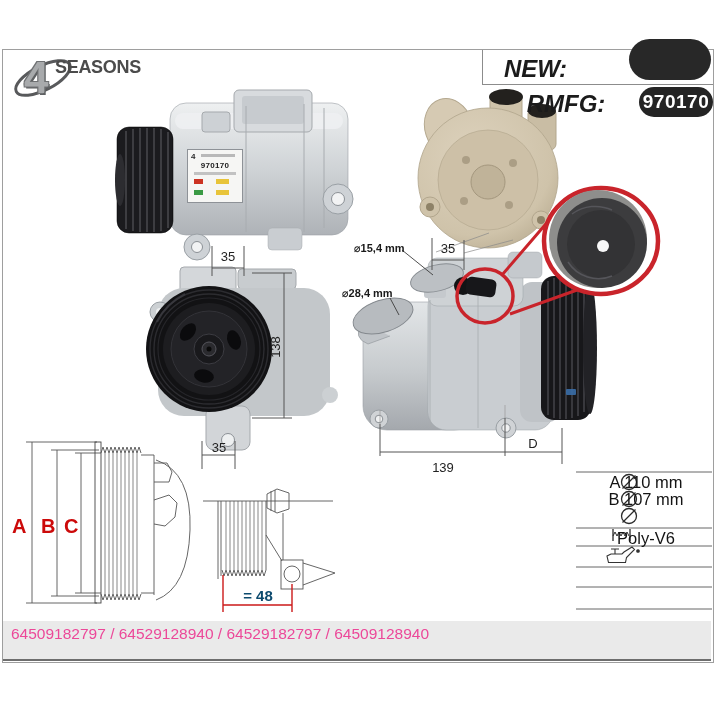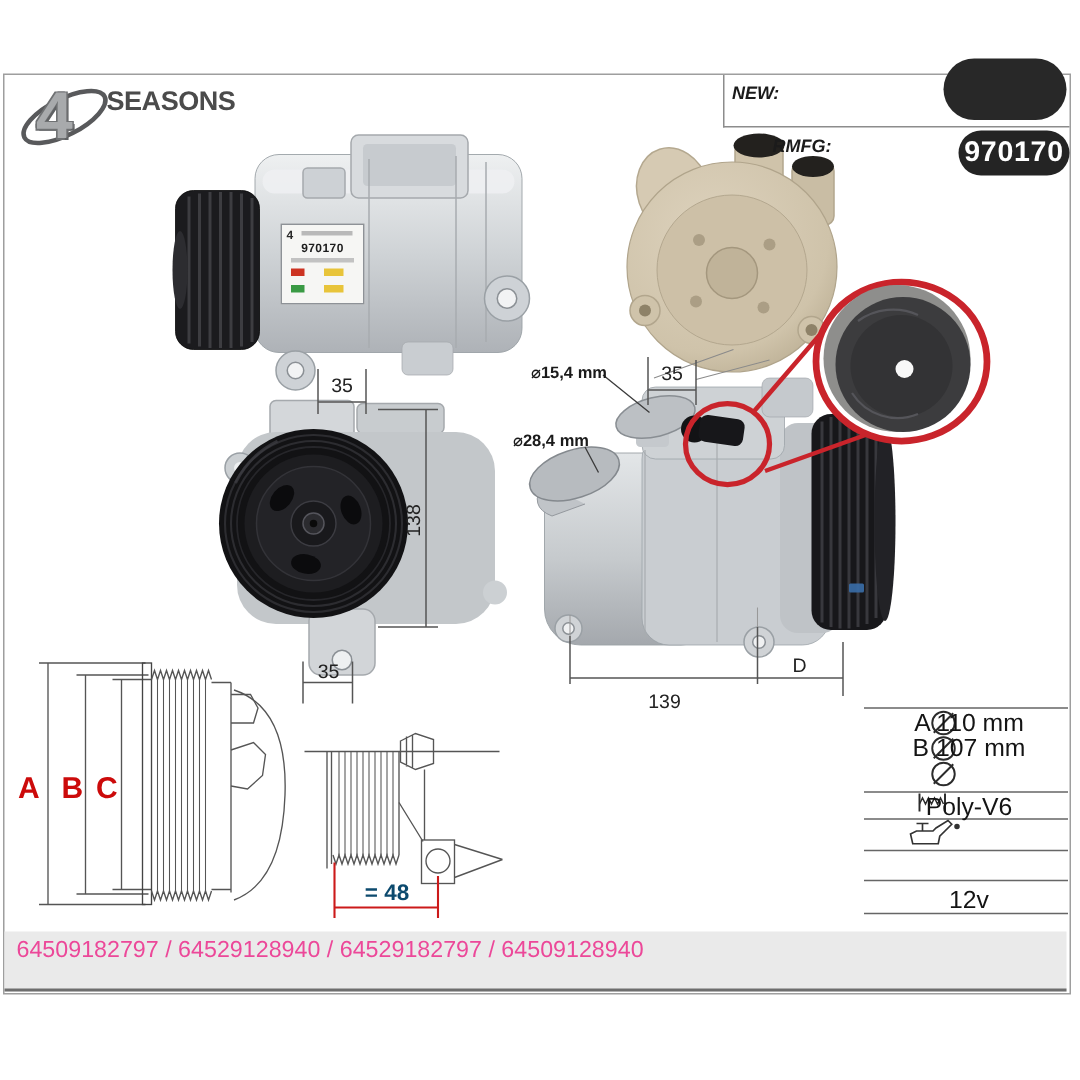--- a/index.html
+++ b/index.html
@@ -6,23 +6,23 @@
   body{font-family:"Liberation Sans","DejaVu Sans",sans-serif;color:#222;}
   #stage{position:relative;width:720px;height:720px;background:#fff;overflow:hidden;}
   .abs{position:absolute;}
   
   #frame{left:2px;top:49px;width:710px;height:612px;border:1px solid #9e9e9e;}
   #hdr-vline{left:482px;top:50px;width:1px;height:35px;background:#8c8c8c;}
   #hdr-hline{left:482px;top:84px;width:231px;height:1px;background:#8c8c8c;}
   
   #brand-num{left:24px;top:53px;font-size:44px;font-weight:bold;color:#a8aaac;
     text-shadow:-1px -1px 0 #6f7173,1px -1px 0 #6f7173,-1px 1px 0 #6f7173,1.5px 1.5px 0 #5f6163;}
-  #brand-name{left:55px;top:57px;font-size:18px;font-weight:bold;color:#4b4b4b;letter-spacing:-0.3px;margin-left:16px;}
-  
-  .hdr-label{font-style:italic;font-weight:bold;font-size:12px;color:#1b1b1b;text-align:left;}
+  #brand-name{left:55px;top:57px;font-size:18px;font-weight:bold;color:#4b4b4b;letter-spacing:-0.3px;}
+  
+  .hdr-label{font-style:italic;font-weight:bold;font-size:24px;color:#1b1b1b;text-align:center;}
   #new-label{left:488px;top:55px;width:95px;}
   #rmfg-label{left:515px;top:90px;width:102px;}
   #new-pill{left:629px;top:39px;width:82px;height:41px;border-radius:21px;background:#282828;}
   #rmfg-pill{left:639px;top:87px;width:74px;height:30px;border-radius:15px;background:#242424;
     color:#fff;font-weight:bold;font-size:19px;text-align:center;line-height:30px;letter-spacing:0.5px;}
   
   .dim{font-size:13px;color:#222;text-align:center;}
   #dim-side35{left:213px;top:249px;width:30px;}
   #dim-rear35{left:433px;top:241px;width:30px;}
   #dim-front35{left:203px;top:440px;width:32px;}
@@ -287,18 +287,17 @@
   <div class="abs port-label" id="port-small">⌀15,4 mm</div>
   <div class="abs port-label" id="port-large">⌀28,4 mm</div>
   <div class="abs red-letter" id="letter-a">A</div>
   <div class="abs red-letter" id="letter-b">B</div>
   <div class="abs red-letter" id="letter-c">C</div>
   <div class="abs" id="eq48">= 48</div>
 
   <div class="abs spec" id="spec-a">A 110 mm</div>
   <div class="abs spec" id="spec-b">B 107 mm</div>
   <div class="abs spec" id="spec-belt">Poly-V6</div>
-  <div class="abs spec" id="spec-volt">12v</div>
 
   <div class="abs" id="footer-strip"></div>
   <div class="abs" id="footer-text">64509182797 / 64529128940 / 64529182797 / 64509128940</div>
 
 </div>
 
 </body></html>

